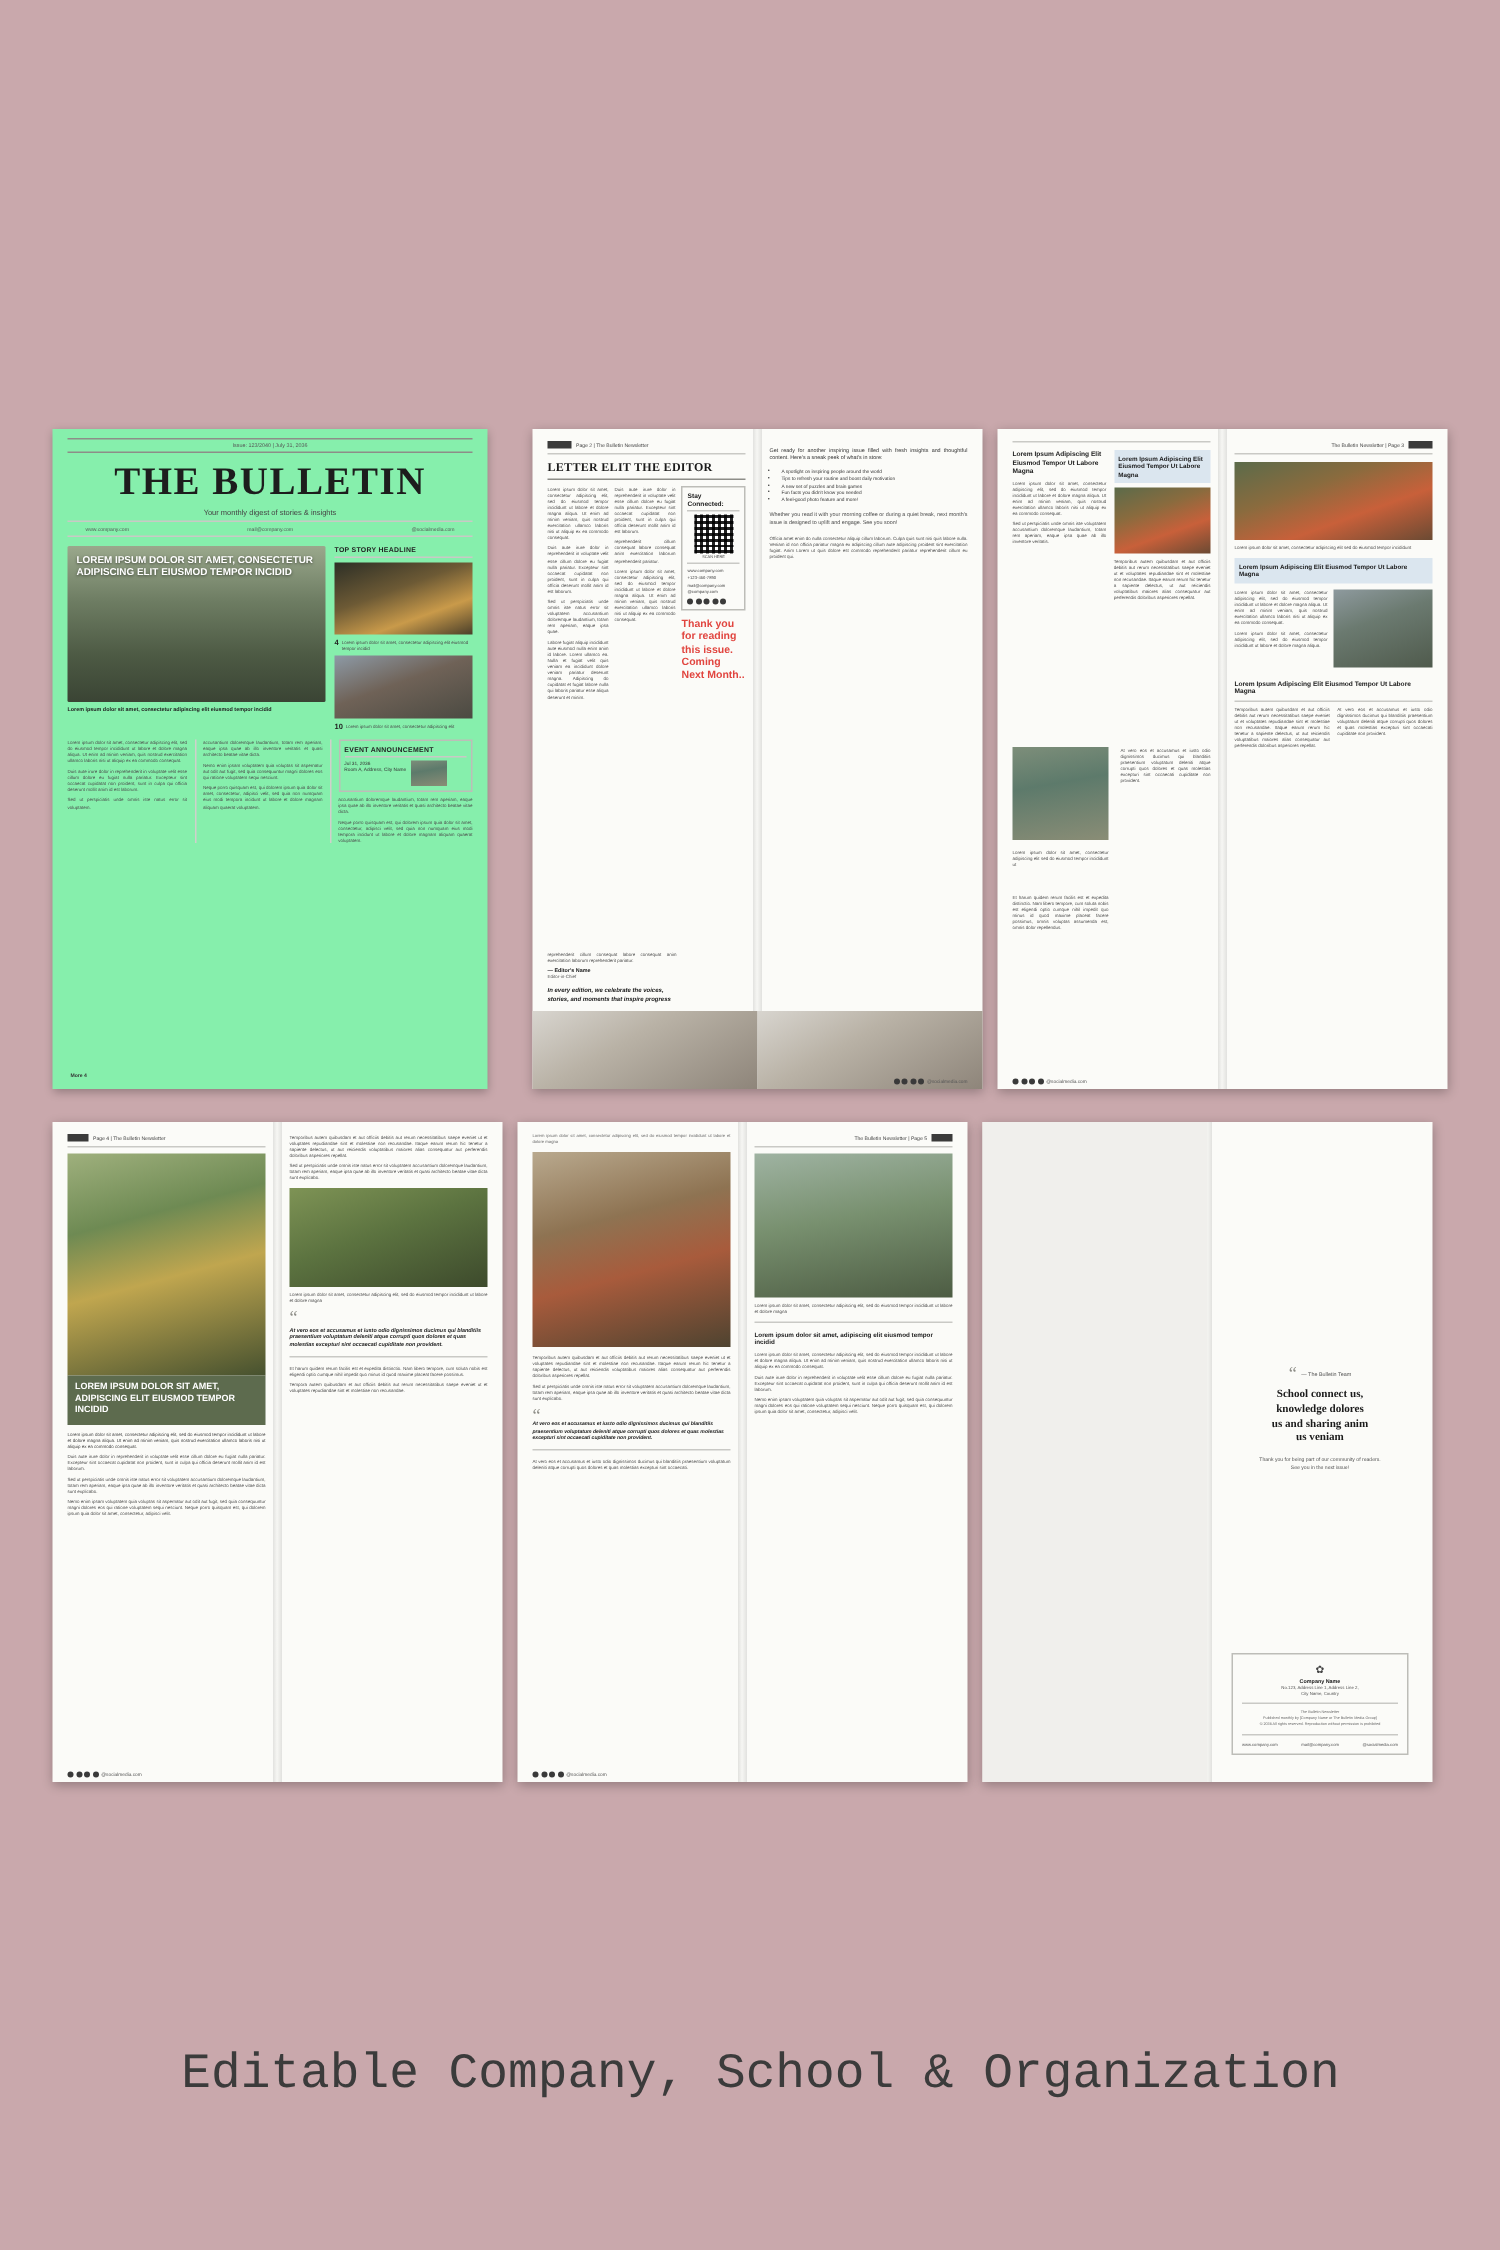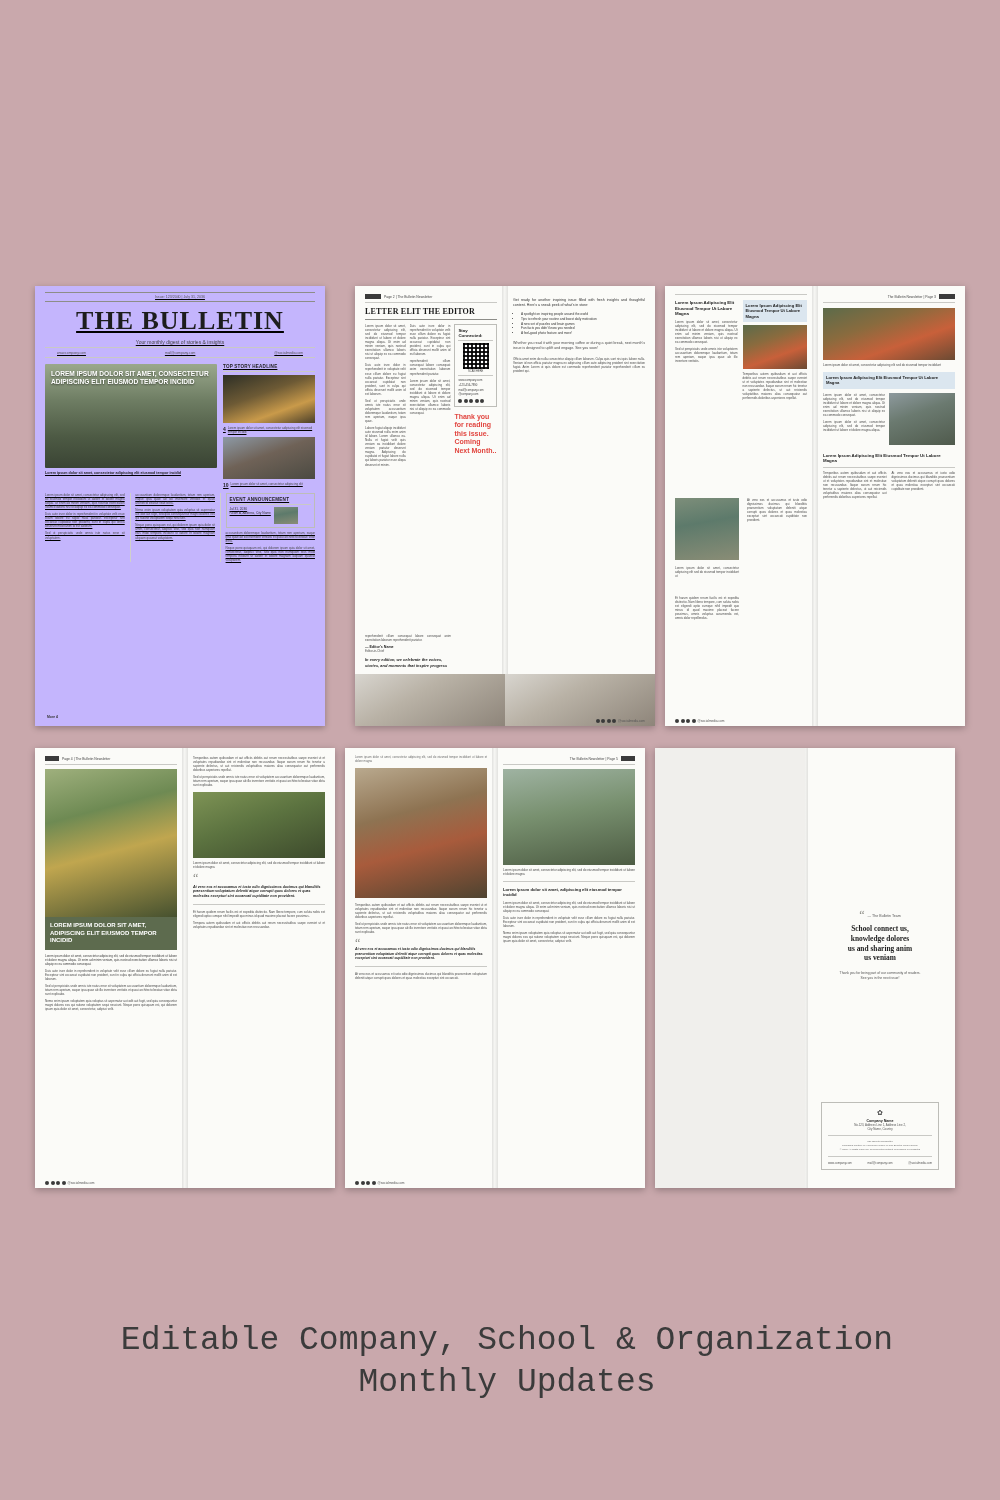--- a/index.html
+++ b/index.html
@@ -28,25 +28,24 @@
     font-family:Liberation Mono, monospace;
     color:#3b3b3b;
     font-size:33px;
     line-height:1.28;
   }
   .footline span { display:block; }
 
   .spreads { position:absolute; left:0; top:286px; width:1000px; }
 
   .page {
-    background:#c4b5fd;
+    background:#86efac;
     box-shadow:0 2px 6px rgba(0,0,0,0.28);
     position:absolute;
     overflow:hidden;
-    text-decoration:underline;
   }
 
   
   .tiny { font-size:3px; line-height:1.35; color:#4a4a4a; text-align:justify; }
   .tiny5 { font-size:3.6px; line-height:1.4; color:#4a4a4a; text-align:justify; }
   .rule { height:1px; background:#c9c9c5; }
   .rule-d { height:1px; background:#8d8d88; }
 
   
   .p1 { width:290px; height:440px; left:35px; top:0; }
@@ -485,14 +484,13 @@
           </div>
         </div>
       </div>
     </div>
   </div>
 
 </div>
 
 <div class="footline">
   <span>Editable Company, School &amp; Organization</span>
-  <span>Monthly Updates</span>
 </div>
 
 </body></html>

